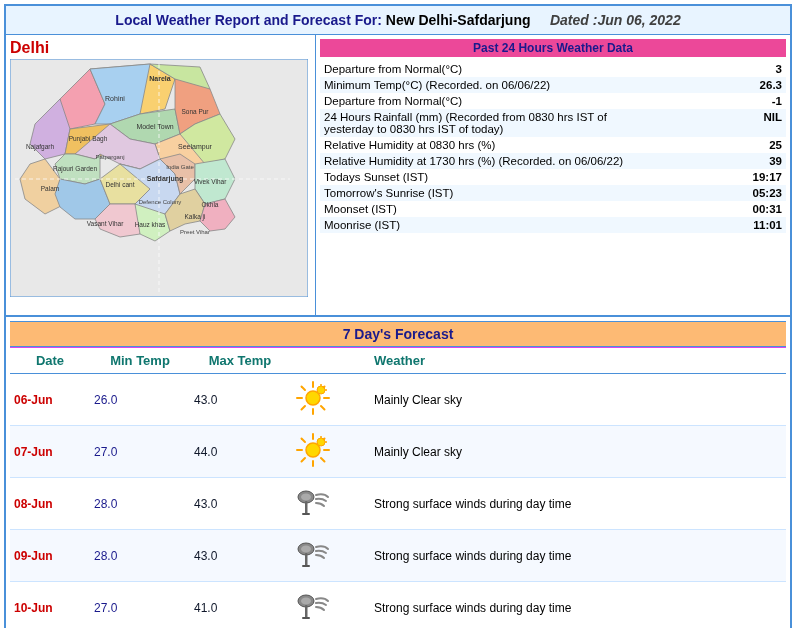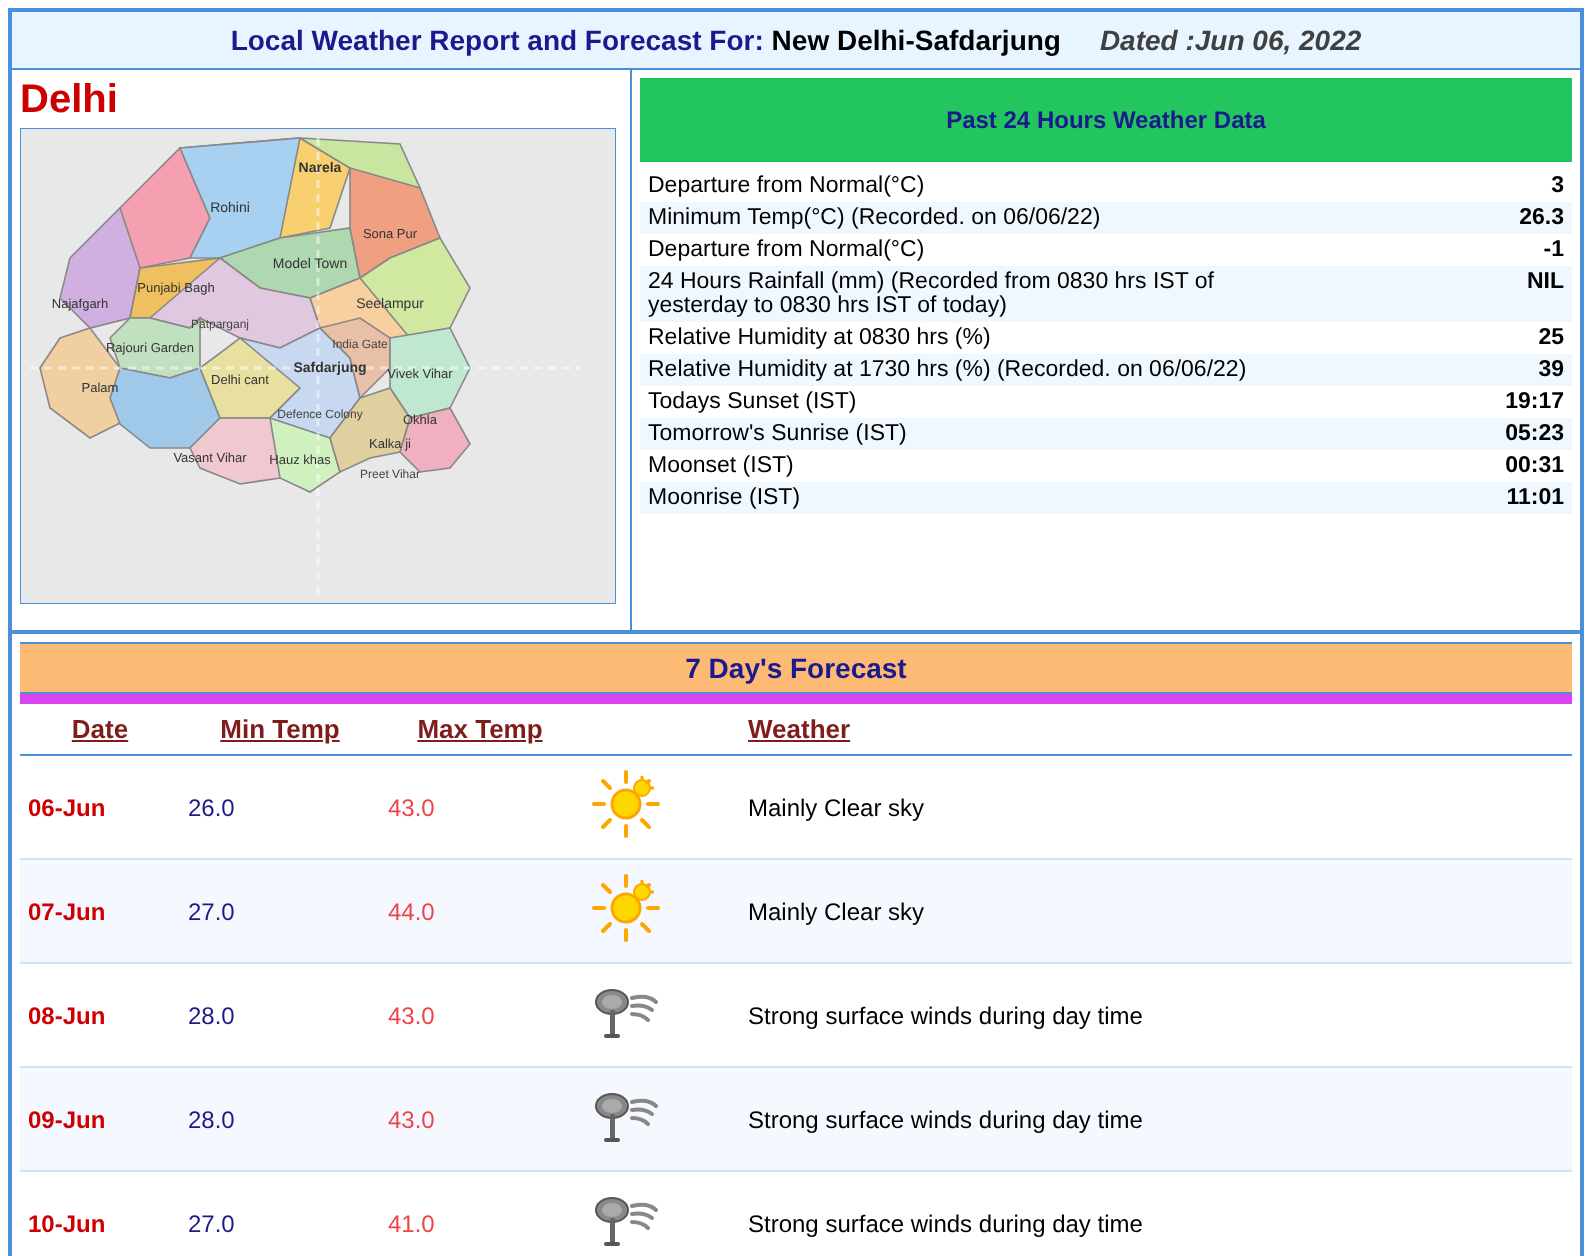--- a/index.html
+++ b/index.html
@@ -36,43 +36,43 @@
     }
     .map-section {
       width: 310px;
       min-height: 280px;
       border-right: 1px solid #4a90d9;
       padding: 4px;
       position: relative;
     }
     .map-title {
       color: #cc0000;
-      font-size: 20px;
+      font-size: 16px;
       font-weight: bold;
       margin-bottom: 2px;
     }
     .map-container {
       width: 298px;
       height: 240px;
       position: relative;
       overflow: hidden;
     }
     
     .weather-data-section {
       flex: 1;
       padding: 4px;
     }
     .weather-data-title {
       text-align: center;
       color: #1a1a8c;
       font-weight: bold;
       font-size: 12px;
       margin-bottom: 4px;
-      background: #22c55e;
-      padding: 14px;
+      background: #ec4899;
+      padding: 2px;
     }
     .weather-table {
       width: 100%;
       border-collapse: collapse;
       font-size: 11.5px;
     }
     .weather-table td {
       padding: 2px 4px;
       vertical-align: top;
       color: #000;
@@ -101,40 +101,39 @@
       margin-bottom: 0;
       border-bottom: 1px solid #4a90d9;
       border-top: 1px solid #4a90d9;
     }
     .forecast-table {
       width: 100%;
       border-collapse: collapse;
     }
     .forecast-table th {
       background: #fff;
-      color: #7f1d1d;
+      color: #0f766e;
       font-weight: bold;
       font-size: 13px;
       padding: 5px 4px;
       border-bottom: 1px solid #4a90d9;
-      border-top: 5px solid #d946ef;
-      text-decoration: underline;
+      border-top: 1px solid #d946ef;
     }
     .forecast-table td {
       padding: 5px 4px;
       vertical-align: middle;
       border-bottom: 1px solid #cce4ff;
       font-size: 12px;
     }
     .forecast-table tr:nth-child(even) td {
       background: #f5f9ff;
     }
     .date-col { color: #cc0000; font-weight: bold; width: 80px; }
     .min-col { color: #1a1a8c; width: 100px; }
-    .max-col { color: #ef4444; width: 100px; }
+    .max-col { color: #0f172a; width: 100px; }
     .icon-col { width: 80px; }
     .weather-col { text-align: left; padding-left: 10px; }
   </style>
 </head>
 <body>
 
 <div class="outer-border">
 
   <div class="header">
     <span>Local Weather Report and Forecast For:</span>

